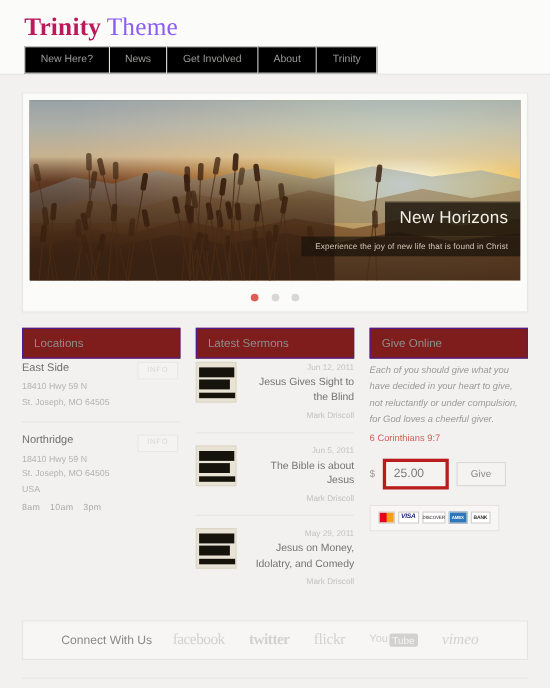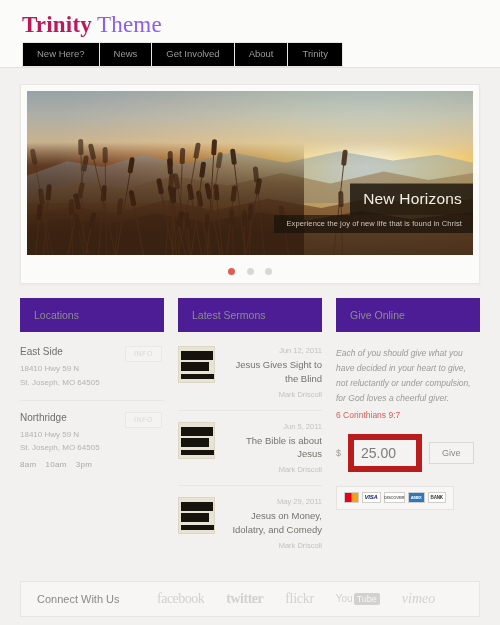--- a/index.html
+++ b/index.html
@@ -123,26 +123,26 @@
   }
   .dot.active { background: #df5c55; }
 
   
   .cols {
     display: flex; gap: 14px;
     margin: 14px 20px 0 20px;
   }
   .col { flex: 1; min-width: 0; }
   .col-head {
-    background: #4c1d95;
-    border: 4px solid #4c1d95;
+    background: #7f1d1d;
+    border: 1px solid #4c1d95;
     padding: 7px 10px;
     font-size: 10.5px;
     color: #8d8d8a;
-    margin-bottom: 14px;
+    margin-bottom: 3px;
   }
 
   
   .loc { position: relative; padding: 0 0 10px 0; }
   .loc + .loc { border-top: 1px solid #e7e6e3; padding-top: 11px; }
   .loc-name { font-size: 10px; color: #6f6f6d; margin-bottom: 5px; }
   .loc-line { font-size: 8px; color: #b4b3b0; line-height: 1.72; }
   .loc-times { font-size: 8px; color: #a9a8a5; margin-top: 5px; letter-spacing: .3px; }
   .loc-times span { margin-right: 9px; }
   .info-btn {
@@ -174,23 +174,23 @@
 
   
   .give-quote {
     font-size: 8.5px; font-style: italic; color: #9b9a97;
     line-height: 1.75; margin-bottom: 4px;
   }
   .give-ref { font-size: 8.5px; color: #d2605a; margin-bottom: 14px; }
   .give-row { display: flex; align-items: center; gap: 7px; margin-bottom: 14px; }
   .dollar { font-size: 9px; color: #9b9a97; }
   .amount {
-    background: #f4f3f1; border: 6px solid #b91c1c;
-    padding: 5px 7px; font-size: 14px; color: #7d7c79;
-    width: 74px; font-family: "Liberation Sans", sans-serif;
+    background: #f4f3f1; border: 3px solid #b91c1c;
+    padding: 5px 7px; font-size: 11px; color: #7d7c79;
+    width: 60px; font-family: "Liberation Sans", sans-serif;
   }
   .give-btn {
     background: #f4f3f1; border: 1px solid #d9d8d5;
     padding: 5px 12px; font-size: 9px; color: #8b8a87;
     font-family: "Liberation Sans", sans-serif;
   }
   .paypal {
     background: #f7f6f4; border: 1px solid #e4e3e0;
     padding: 5px 7px 6px 7px; width: 118px; text-align: center;
   }
@@ -213,20 +213,21 @@
   .c-bank { width: 19px; color: #333; font-size: 4.6px; }
 
   
   .social {
     margin: 20px 20px 0 20px;
     background: #f7f6f4;
     border: 1px solid #e6e5e2;
     height: 36px;
     display: flex; align-items: center;
     padding: 0 16px;
+    text-align: center;
   }
   .social-label { font-size: 11px; color: #8b8a87; width: 120px; }
   .social-icons { display: flex; align-items: center; gap: 22px; }
   .s-fb { font-family: "Liberation Serif", serif; font-size: 14px; color: #d2d1ce; letter-spacing: -.5px; }
   .s-tw { font-family: "Liberation Serif", serif; font-weight: 700; font-size: 14px; color: #d2d1ce; letter-spacing: -.5px; }
   .s-fl { font-family: "Liberation Serif", serif; font-size: 14px; color: #d2d1ce; letter-spacing: -.3px; }
   .s-yt { display: flex; align-items: center; gap: 1px; }
   .s-yt .you { font-size: 10px; color: #d2d1ce; font-family: "Liberation Sans", sans-serif; }
   .s-yt .tube { background: #d2d1ce; color: #f7f6f4; font-size: 9px; padding: 1px 3px; border-radius: 2px; }
   .s-vm { font-family: "Liberation Serif", serif; font-style: italic; font-size: 14px; color: #d2d1ce; }
@@ -334,20 +335,21 @@
         <div class="loc-name">East Side</div>
         <div class="loc-line">18410 Hwy 59 N</div>
         <div class="loc-line">St. Joseph, MO 64505</div>
       </div>
 
       <div class="loc">
         <div class="info-btn">INFO</div>
         <div class="loc-name">Northridge</div>
         <div class="loc-line">18410 Hwy 59 N</div>
         <div class="loc-line">St. Joseph, MO 64505</div>
+        <div class="loc-line">USA</div>
         <div class="loc-times">
           <span>8am</span><span>10am</span><span>3pm</span>
         </div>
       </div>
     </div>
 
     <div class="col">
       <div class="col-head">Latest Sermons</div>
 
       <div class="sermon">

